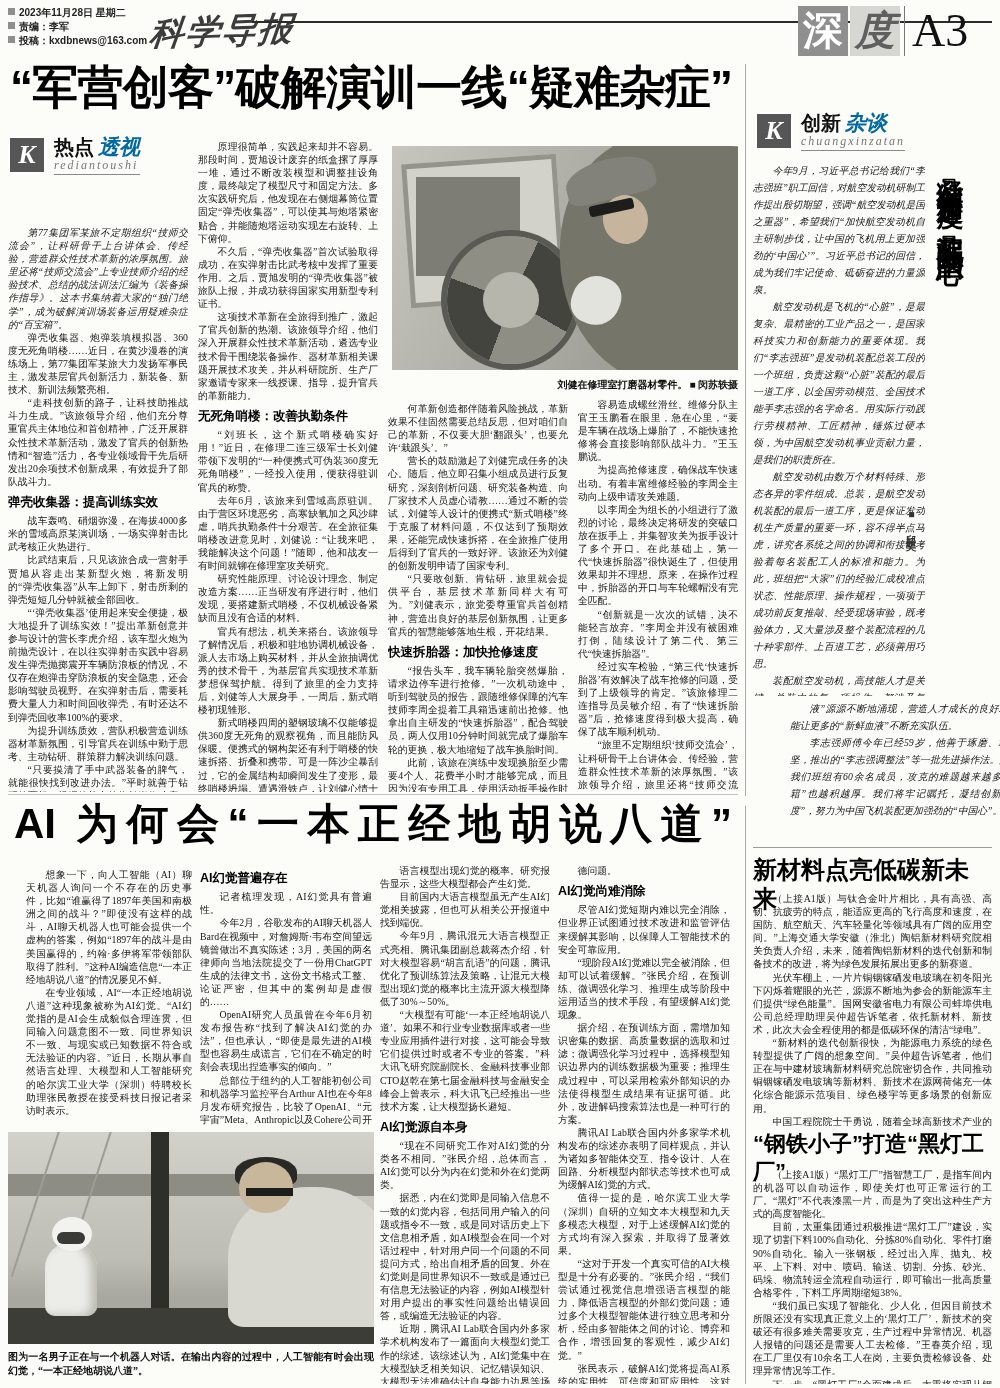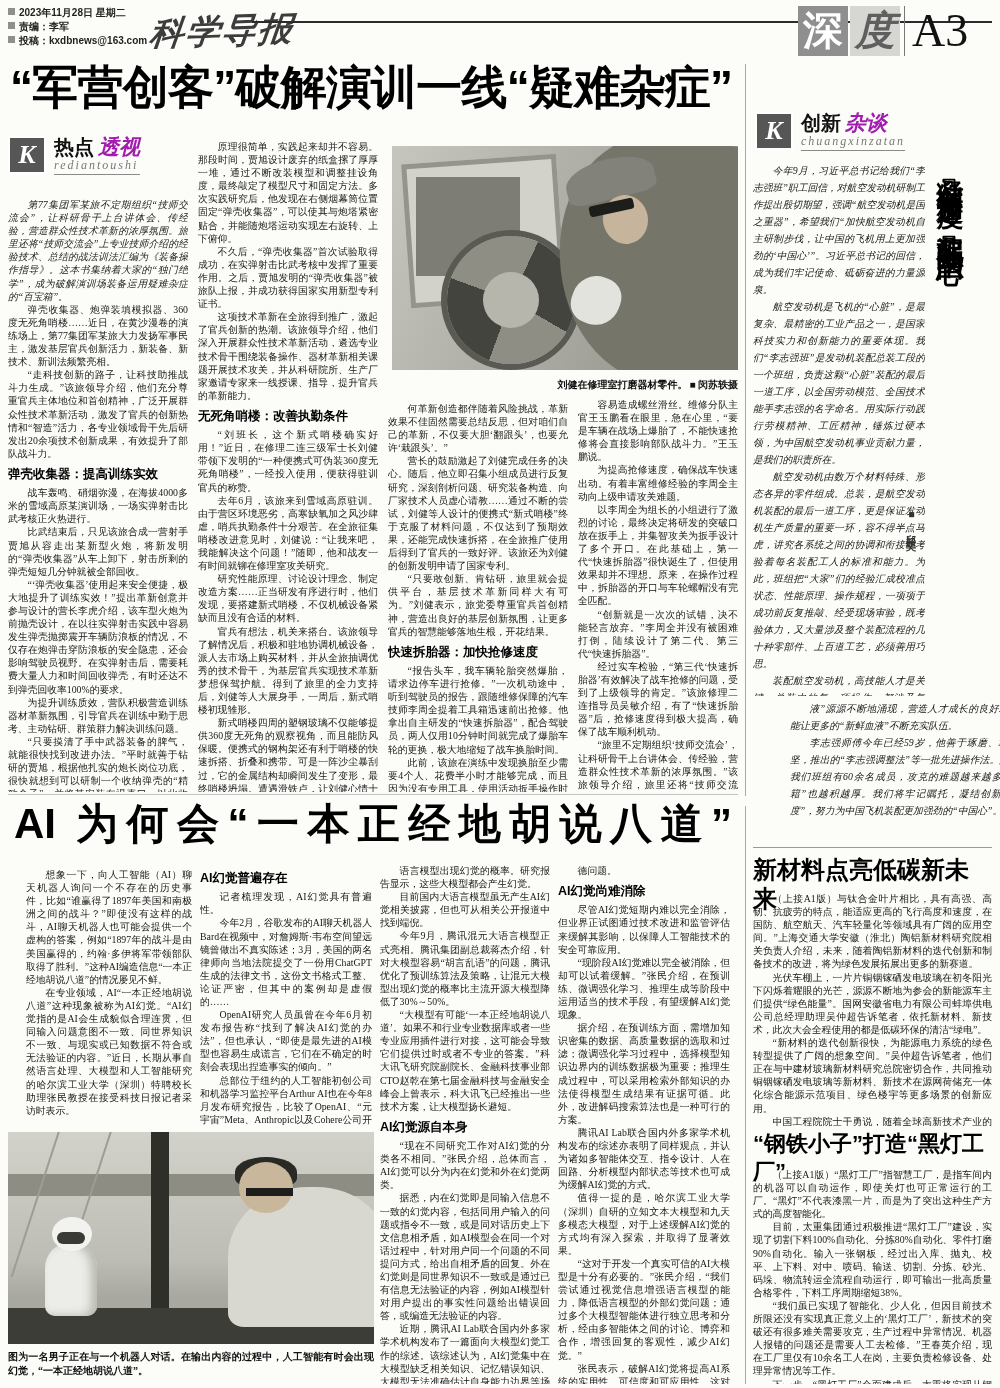--- a/index.html
+++ b/index.html
@@ -33,29 +33,29 @@
   .vdiv1{position:absolute;left:745px;top:64px;width:1px;height:732px;background:#a9a9a9;}
   .vdiv2{position:absolute;left:745px;top:806px;width:1px;height:578px;background:#a9a9a9;}
   .rule-mid{position:absolute;left:8px;top:794px;width:730px;height:1px;background:#c2c2c2;}
   .rule-right{position:absolute;left:753px;top:847px;width:239px;height:1px;background:#9a9a9a;}
   
   .badge{position:absolute;display:flex;gap:8px;align-items:flex-start;}
   .kbox{width:38px;height:38px;background:#565656;color:#fff;display:flex;align-items:center;justify-content:center;
         font:bold italic 26px/1 "Liberation Serif","DejaVu Serif",serif;box-shadow:inset 0 0 0 2px #fff,inset 0 0 0 3px #565656;}
   .badge-right{border-bottom:1px solid #8a8a8a;padding-bottom:2px;}
   .badge-title{font:bold 20px/1.1 "Liberation Sans","DejaVu Sans",sans-serif;color:#111;white-space:nowrap;}
-  .badge-cal{font:bold italic 21px/1 "Liberation Serif","DejaVu Serif",serif;color:#a21caf;}
+  .badge-cal{font:bold italic 21px/1 "Liberation Serif","DejaVu Serif",serif;color:#0369a1;}
   .badge-py{font:italic 12px/14px "Liberation Serif","DejaVu Serif",serif;color:#777;letter-spacing:2px;}
   
   .col{position:absolute;overflow:hidden;text-align:justify;
        font-size:9.8px;line-height:13.1px;color:#161616;}
   .col > div{text-indent:2em;}
   .t-h{font:bold 12.5px/1.3 "Liberation Sans","DejaVu Sans",sans-serif;text-indent:0 !important;
        margin:6px 0 4px;color:#000;}
-  .t-lead{font-style:italic;color:#222;}
+  .t-lead{font-style:italic;color:#222;margin-top:28px;}
   .kai{font-style:italic;line-height:17px;}
   
   .a1c1{left:8px;top:198px;width:180px;height:594px;}
   .a1c2{left:198px;top:140px;width:180px;height:652px;}
   .a1c3{left:388px;top:402px;width:180px;height:390px;}
   .a1c4{left:578px;top:398px;width:160px;height:394px;}
   
   .aic1{left:26px;top:868px;width:166px;height:258px;}
   .aic2{left:200px;top:864px;width:172px;height:262px;}
   .aic3{left:380px;top:864px;width:170px;height:520px;}

